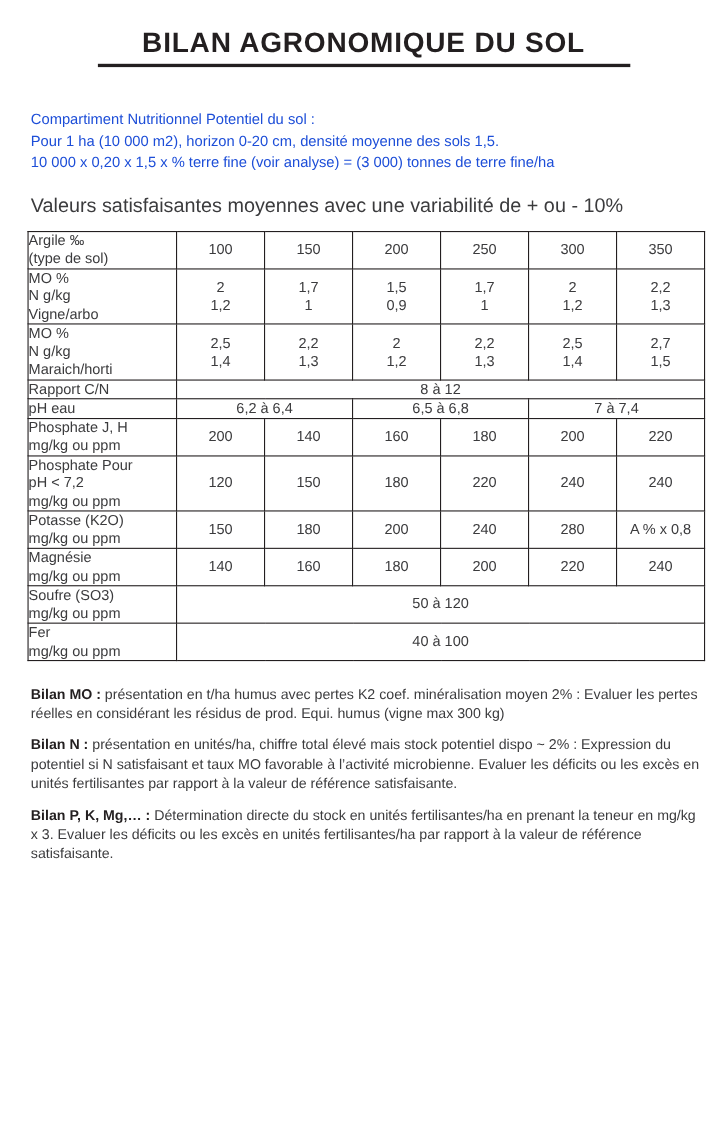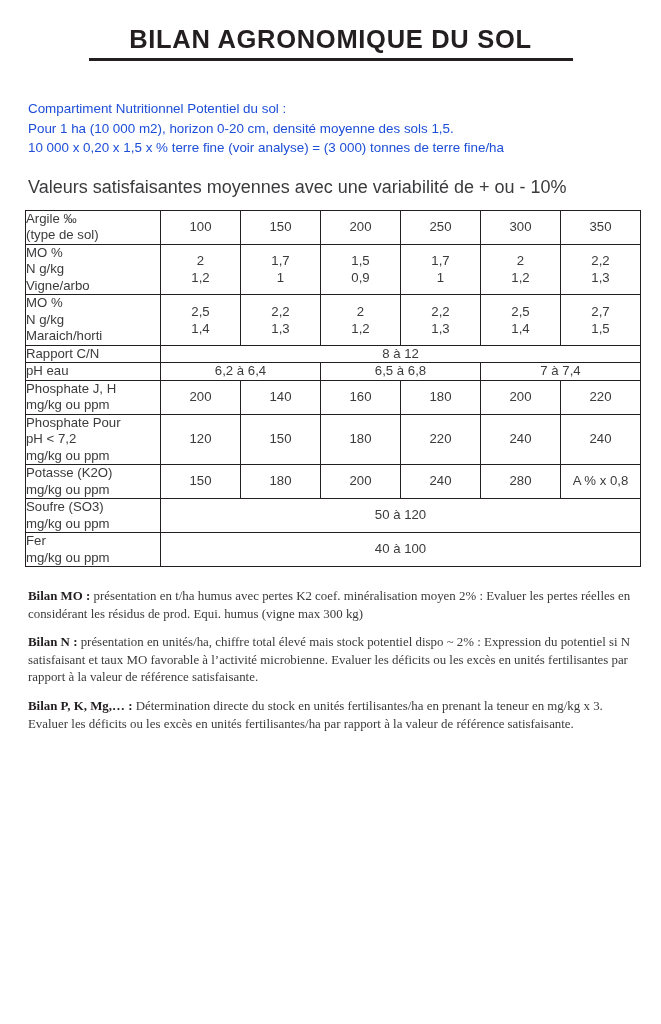--- a/index.html
+++ b/index.html
@@ -101,21 +101,21 @@
   col.c-data  { width: 80px; }
 
   
   .notes {
     margin: 21px 0 0 28px;
     width: 614px;
     font-size: 12.9px;
     line-height: 17.6px;
     color: #3b3b3d;
   }
-  .notes p { margin: 0 0 11px 0; font-family: Liberation Serif, serif; }
+  .notes p { margin: 0 0 11px 0; }
   .notes b { color: #231f20; font-weight: bold; }
 </style>
 </head>
 <body>
 
 <div class="page">
 
   <h1 class="doc-title">BILAN AGRONOMIQUE DU SOL</h1>
   <div class="title-rule"></div>
 
@@ -260,20 +260,32 @@
             </td>
             <td class="val">150</td>
             <td class="val">180</td>
             <td class="val">200</td>
             <td class="val">240</td>
             <td class="val">280</td>
             <td class="val">A % x 0,8</td>
           </tr>
           <tr>
             <td class="lbl">
+              <div>Magnésie</div>
+              <div>mg/kg ou ppm</div>
+            </td>
+            <td class="val">140</td>
+            <td class="val">160</td>
+            <td class="val">180</td>
+            <td class="val">200</td>
+            <td class="val">220</td>
+            <td class="val">240</td>
+          </tr>
+          <tr>
+            <td class="lbl">
               <div>Soufre (SO3)</div>
               <div>mg/kg ou ppm</div>
             </td>
             <td class="val" colspan="6">50 à 120</td>
           </tr>
           <tr>
             <td class="lbl">
               <div>Fer</div>
               <div>mg/kg ou ppm</div>
             </td>

